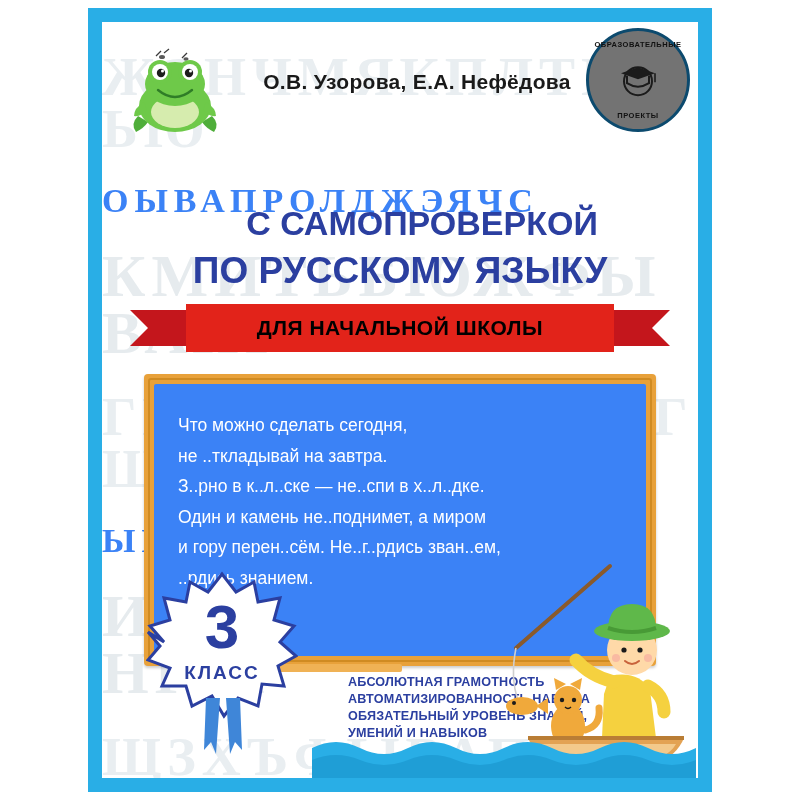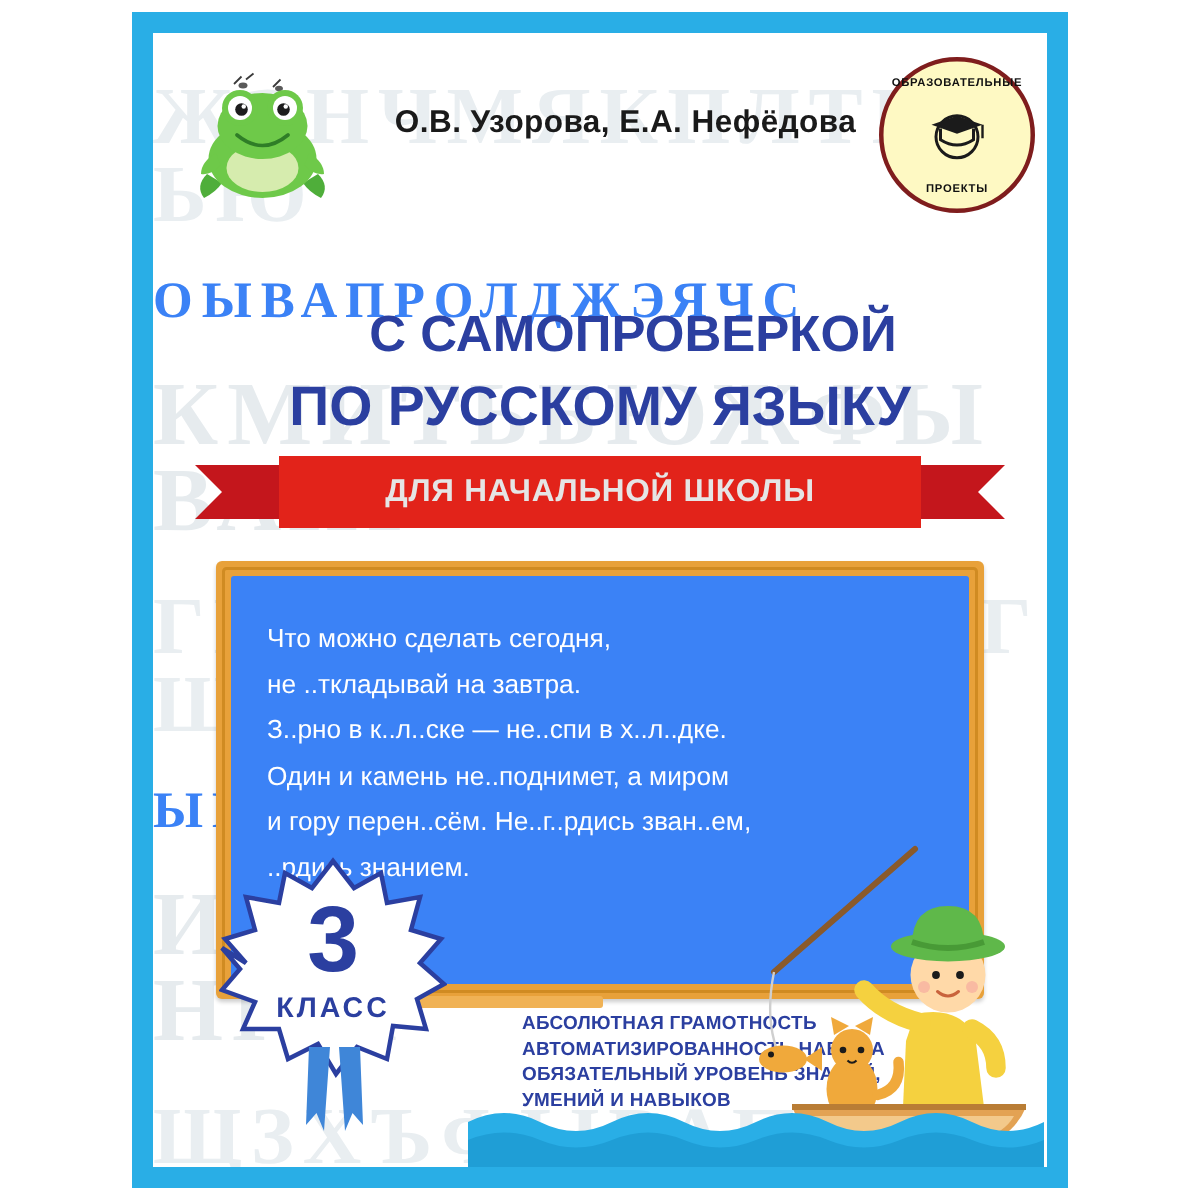--- a/index.html
+++ b/index.html
@@ -72,26 +72,26 @@
     font-size: 21px;
     font-weight: bold;
     color: #1a1a1a;
     letter-spacing: 0.3px;
   }
 
   
   .badge {
     position: absolute;
     right: 8px;
-    top: 16px;
+    top: 6px;
     width: 104px;
     height: 104px;
     border-radius: 50%;
-    background: #fef9c3;
-    border: 3px solid #7f1d1d;
+    background: #737373;
+    border: 3px solid #0c4a6e;
     box-sizing: border-box;
   }
   .badge-top-text, .badge-bottom-text {
     position: absolute;
     left: 0; right: 0;
     text-align: center;
     font-size: 7.5px;
     font-weight: bold;
     letter-spacing: 0.5px;
     color: #111;
@@ -167,21 +167,21 @@
   .ribbon-body {
     position: absolute;
     left: 56px;
     top: 0;
     width: 428px;
     height: 48px;
     background: #e2231a;
     display: flex;
     align-items: center;
     justify-content: center;
-    color: #e5e5e5;
+    color: #000000;
     font-size: 21px;
     font-weight: bold;
     letter-spacing: 0.5px;
   }
   .ribbon-tail {
     position: absolute;
     top: 6px;
     width: 62px;
     height: 36px;
     background: #c4161c;

